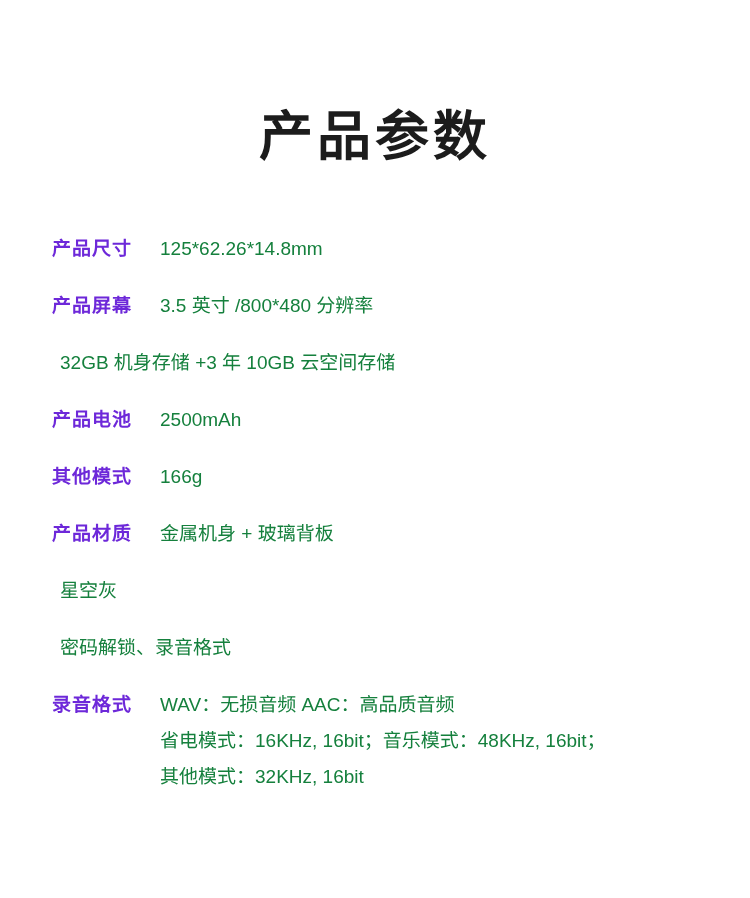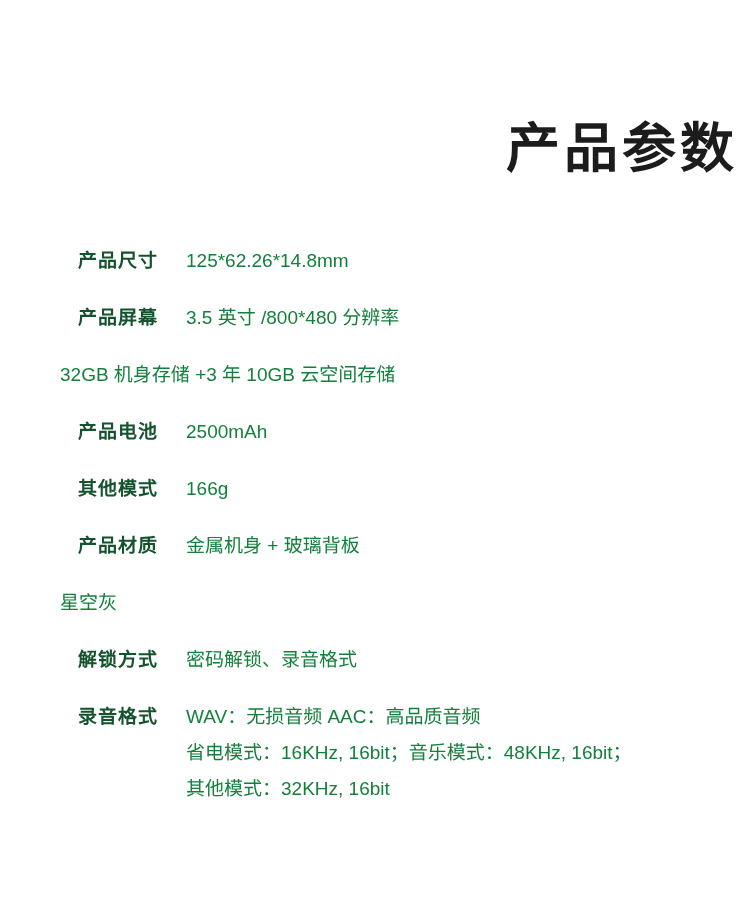--- a/index.html
+++ b/index.html
@@ -15,26 +15,26 @@
     color: #2b2b2b;
     overflow: hidden;
   }
   .page {
     position: relative;
     width: 750px;
     height: 898px;
     box-sizing: border-box;
   }
   .title {
-    text-align: right;
+    text-align: center;
     font-size: 54px;
     font-weight: bold;
     letter-spacing: 4px;
     color: #1c1c1c;
-    margin: 12px;
+    margin: 0;
     padding-top: 104px;
     line-height: 1.2;
   }
   .spec-table {
     margin: 0;
     padding: 0;
     list-style: none;
     margin-top: 66px;
   }
   .spec-row {
@@ -44,25 +44,24 @@
     margin-bottom: 30px;
   }
   .spec-row:last-child {
     margin-bottom: 0;
   }
   .spec-label {
     flex: 0 0 auto;
     width: 100px;
     font-size: 19px;
     font-weight: bold;
-    color: #14532d;
+    color: #6d28d9;
     letter-spacing: 1px;
     line-height: 27px;
     white-space: nowrap;
-    margin-left: 26px;
   }
   .spec-value {
     flex: 1 1 auto;
     font-size: 19px;
     font-weight: normal;
     color: #15803d;
     line-height: 27px;
     padding-left: 8px;
   }
   .spec-value .vline {
@@ -113,21 +112,20 @@
         <div class="spec-value">
           <span class="vline">金属机身 + 玻璃背板</span>
         </div>
       </li>
       <li class="spec-row">
         <div class="spec-value">
           <span class="vline">星空灰</span>
         </div>
       </li>
       <li class="spec-row">
-        <div class="spec-label">解锁方式</div>
         <div class="spec-value">
           <span class="vline">密码解锁、录音格式</span>
         </div>
       </li>
       <li class="spec-row">
         <div class="spec-label">录音格式</div>
         <div class="spec-value">
           <span class="vline">WAV：无损音频  AAC：高品质音频</span>
           <span class="vline">省电模式：16KHz, 16bit；音乐模式：48KHz, 16bit；</span>
           <span class="vline">其他模式：32KHz, 16bit</span>

